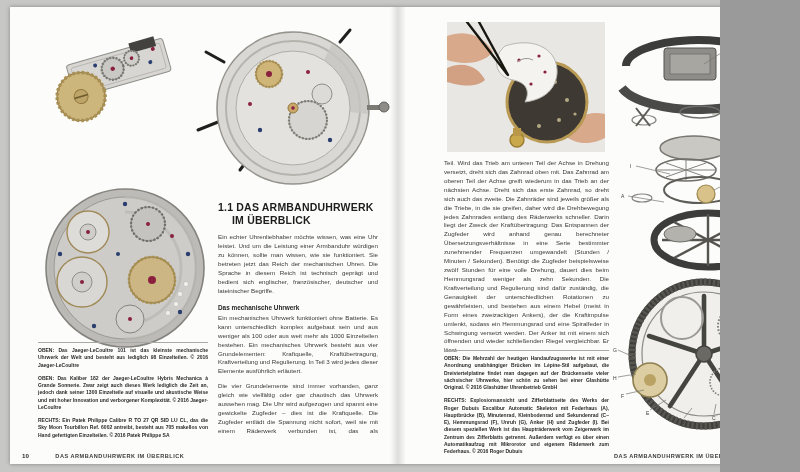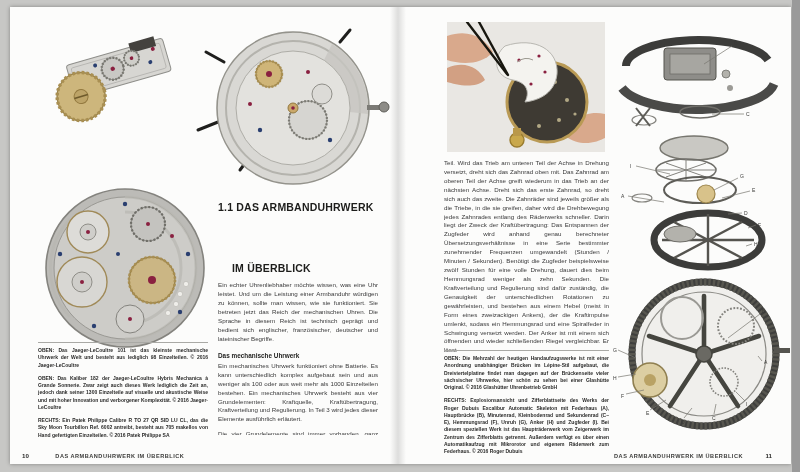--- a/index.html
+++ b/index.html
@@ -1,24 +1,24 @@
 <!DOCTYPE html>
 <html><head>
 <meta charset="utf-8">
 <style>
   html,body{margin:0;padding:0;background:#9a9a9a;}
-  .stage{position:relative;width:792px;height:472px;background:#c7c7c5;overflow:hidden;
+  .stage{position:relative;width:720px;height:472px;background:#c7c7c5;overflow:hidden;
          font-family:"Liberation Sans",sans-serif;-webkit-text-size-adjust:none;}
   .spread{position:absolute;left:10px;top:7px;width:781px;height:457px;background:#fcfcfb;
           box-shadow:0 0 4px rgba(0,0,0,.35);}
   .gutter{position:absolute;left:390px;top:7px;width:16px;height:457px;
           background:linear-gradient(90deg,rgba(0,0,0,0),rgba(0,0,0,.12) 50%,rgba(0,0,0,0));}
   .abs{position:absolute;}
   .heading{font-size:10.5px;font-weight:bold;color:#1d1d1b;letter-spacing:.2px;line-height:1.2;}
-  .heading .l2{padding-left:14px;margin-top:48px;}
+  .heading .l2{padding-left:14px;}
   .bodytext{font-size:6.2px;line-height:1.44;color:#39393a;text-align:justify;}
   .subhead{font-size:6.4px;font-weight:bold;color:#1d1d1b;margin:7px 0 2px 0;}
   .para{margin:0 0 6px 0;}
   .caption{font-size:5px;line-height:1.45;font-weight:bold;color:#2b2b2a;text-align:justify;margin:0 0 6px 0;}
   .caprule{height:1px;background:#a9a9a5;}
   .footer{font-size:5.6px;font-weight:bold;color:#3c3c3a;letter-spacing:.5px;}
   .pagenum{font-size:6.2px;font-weight:bold;color:#2b2b2a;}
   .dlabel{font-size:5px;fill:#3a3a38;font-family:"Liberation Sans",sans-serif;}
   svg{display:block;}
 </style>

